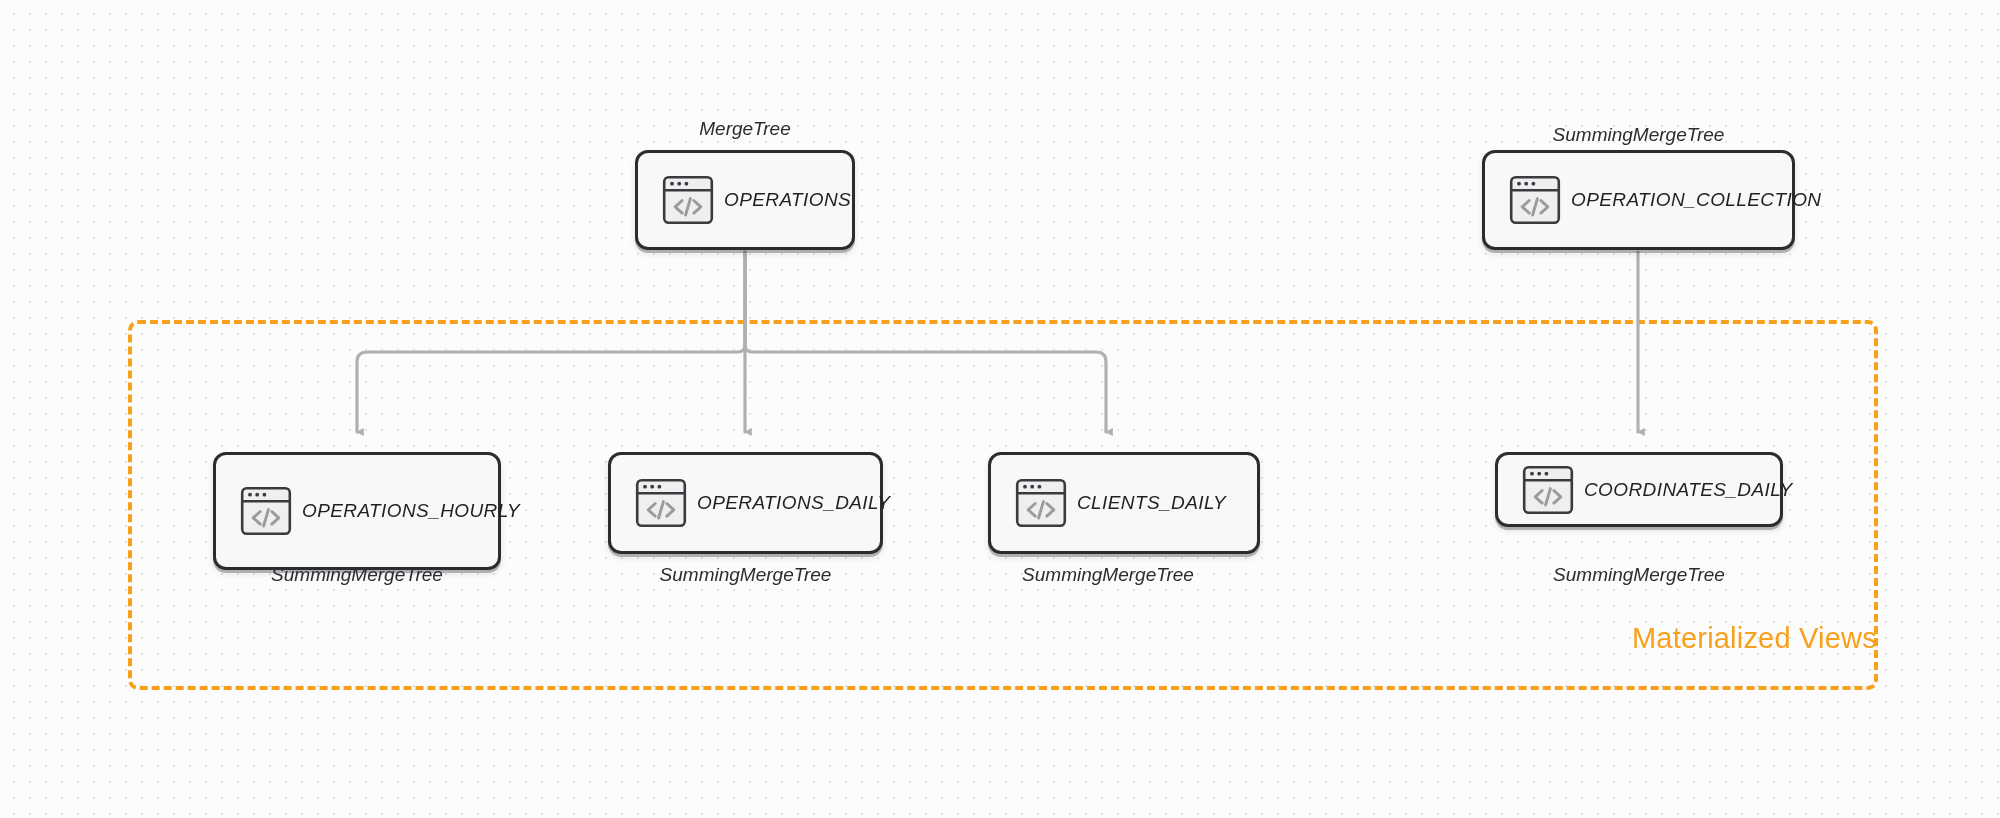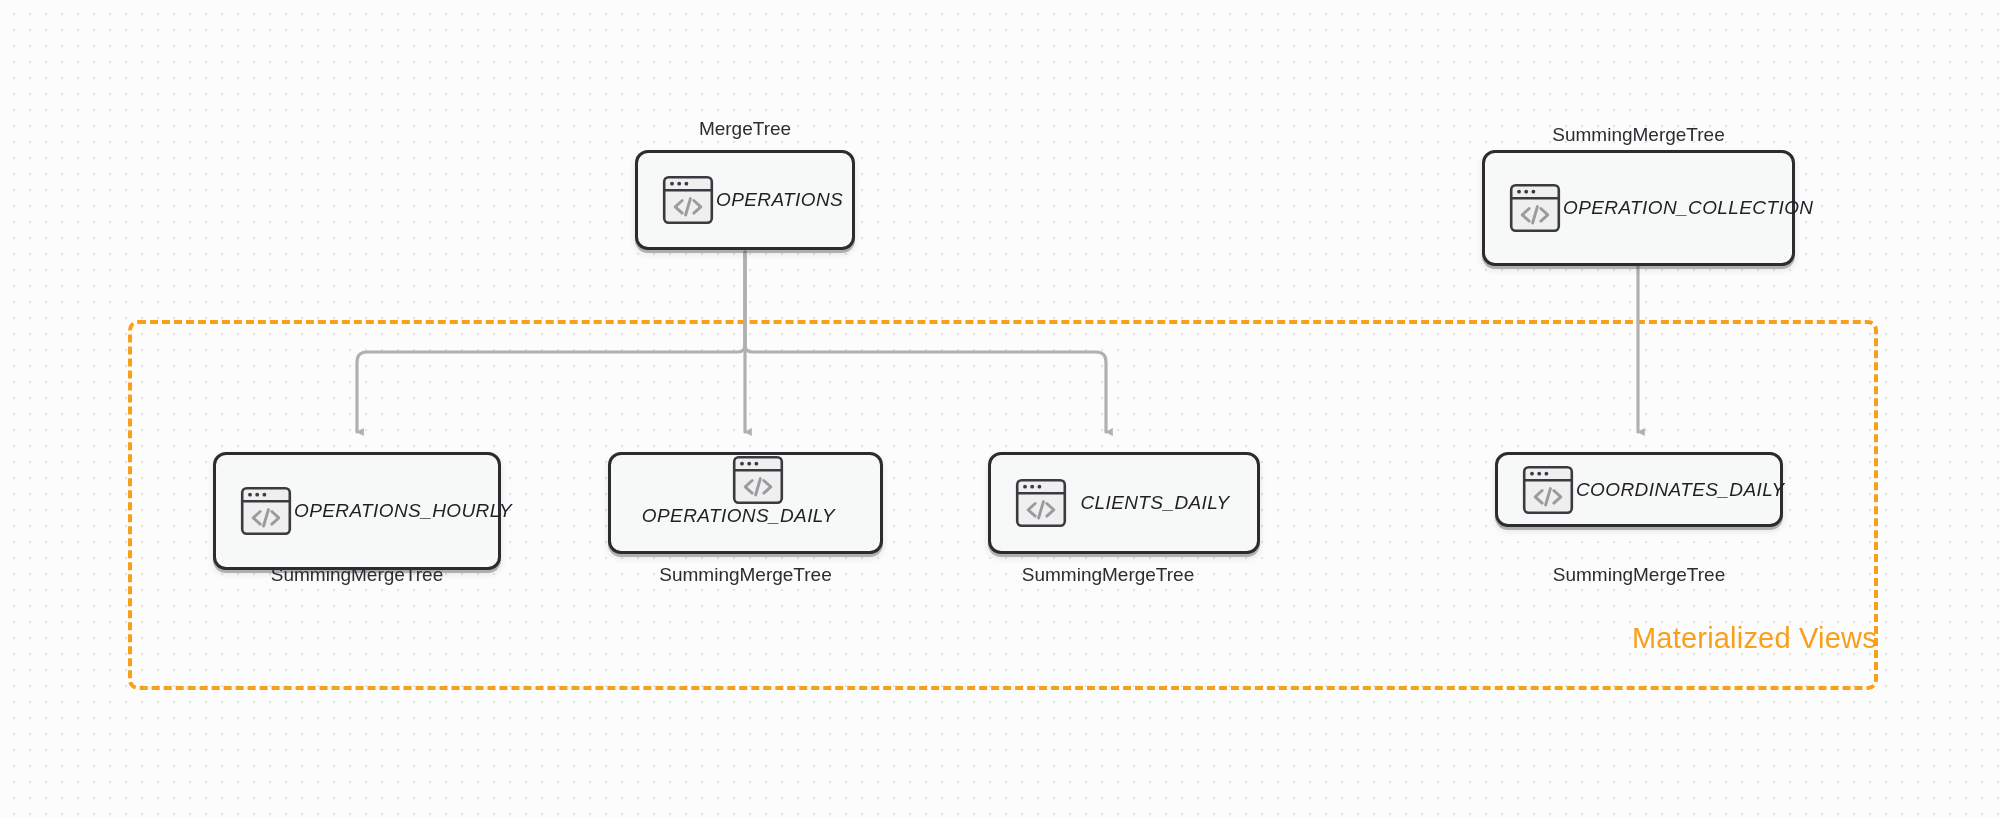--- a/index.html
+++ b/index.html
@@ -46,37 +46,38 @@
     box-shadow:0 3px 0 0 rgba(40,40,45,.30), 0 4px 7px rgba(0,0,0,.10);
   }
   .node-icon{
     flex:0 0 auto;
     margin-left:24px;
     width:52px;height:50px;
     display:block;
   }
   .node-label{
     flex:1 1 auto;
-    text-align:center;
+    text-align:left;
     font-style:italic;
     font-size:19px;
     color:#1f1f24;
     letter-spacing:.4px;
     padding-right:16px;
-    padding-left:2px;
+    padding-left:10px;
     white-space:nowrap;
   }
 
   
   .caption{
     position:absolute;
     font-size:19px;
     color:#2c2c31;
     white-space:nowrap;
     text-align:center;
+    font-style:italic;
   }
 </style>
 </head>
 <body>
 
 <div id="canvas">
 
   <div class="group-frame" id="group-frame" style="left: 128px; top: 320px; width: 1750px; height: 370px; border-color: rgb(249, 160, 27);"></div>
   <div class="group-label" id="group-label" style="left: 1632px; top: 622px; color: rgb(249, 160, 27);">Materialized Views</div>
 
@@ -104,21 +105,21 @@
       <circle cx="10" cy="8.7" r="1.9" fill="#3a3a40"></circle>
       <circle cx="17.2" cy="8.7" r="1.9" fill="#3a3a40"></circle>
       <circle cx="24.4" cy="8.7" r="1.9" fill="#3a3a40"></circle>
       <path d="M20.2,25.5 L13.2,31.8 L20.2,38.1" fill="none" stroke="#9a9a9f" stroke-width="2.9" stroke-linecap="round" stroke-linejoin="round"></path>
       <path d="M31.8,25.5 L38.8,31.8 L31.8,38.1" fill="none" stroke="#9a9a9f" stroke-width="2.9" stroke-linecap="round" stroke-linejoin="round"></path>
       <path d="M28.4,23.6 L23.6,40.0" fill="none" stroke="#9a9a9f" stroke-width="2.9" stroke-linecap="round"></path>
     </svg>
     <span class="node-label">OPERATIONS</span>
   </div>
       <div class="caption" style="left: 635px; top: 118px; width: 220px;">MergeTree</div>
-      <div class="node" style="left: 1482px; top: 150px; width: 313px; height: 116px; background: rgb(247, 248, 248); border-color: rgb(43, 43, 48);">
+      <div class="node" style="left: 1482px; top: 150px; width: 313px; height: 100px; background: rgb(247, 248, 248); border-color: rgb(43, 43, 48);">
     <svg class="node-icon" viewBox="0 0 52 50">
       <rect x="2.2" y="2.2" width="47.6" height="45.6" rx="4.5" fill="#efefef" stroke="#3a3a40" stroke-width="2.6"></rect>
       <path d="M2.2,15.2 H49.8" stroke="#3a3a40" stroke-width="2.4"></path>
       <circle cx="10" cy="8.7" r="1.9" fill="#3a3a40"></circle>
       <circle cx="17.2" cy="8.7" r="1.9" fill="#3a3a40"></circle>
       <circle cx="24.4" cy="8.7" r="1.9" fill="#3a3a40"></circle>
       <path d="M20.2,25.5 L13.2,31.8 L20.2,38.1" fill="none" stroke="#9a9a9f" stroke-width="2.9" stroke-linecap="round" stroke-linejoin="round"></path>
       <path d="M31.8,25.5 L38.8,31.8 L31.8,38.1" fill="none" stroke="#9a9a9f" stroke-width="2.9" stroke-linecap="round" stroke-linejoin="round"></path>
       <path d="M28.4,23.6 L23.6,40.0" fill="none" stroke="#9a9a9f" stroke-width="2.9" stroke-linecap="round"></path>
     </svg>
@@ -132,21 +133,21 @@
       <circle cx="10" cy="8.7" r="1.9" fill="#3a3a40"></circle>
       <circle cx="17.2" cy="8.7" r="1.9" fill="#3a3a40"></circle>
       <circle cx="24.4" cy="8.7" r="1.9" fill="#3a3a40"></circle>
       <path d="M20.2,25.5 L13.2,31.8 L20.2,38.1" fill="none" stroke="#9a9a9f" stroke-width="2.9" stroke-linecap="round" stroke-linejoin="round"></path>
       <path d="M31.8,25.5 L38.8,31.8 L31.8,38.1" fill="none" stroke="#9a9a9f" stroke-width="2.9" stroke-linecap="round" stroke-linejoin="round"></path>
       <path d="M28.4,23.6 L23.6,40.0" fill="none" stroke="#9a9a9f" stroke-width="2.9" stroke-linecap="round"></path>
     </svg>
     <span class="node-label">OPERATIONS_HOURLY</span>
   </div>
       <div class="caption" style="left: 213px; top: 564px; width: 288px;">SummingMergeTree</div>
-      <div class="node" style="left: 608px; top: 452px; width: 275px; height: 102px; background: rgb(247, 248, 248); border-color: rgb(43, 43, 48); flex-direction: column;">
+      <div class="node" style="left: 608px; top: 452px; width: 275px; height: 102px; background: rgb(247, 248, 248); border-color: rgb(43, 43, 48);">
     <svg class="node-icon" viewBox="0 0 52 50">
       <rect x="2.2" y="2.2" width="47.6" height="45.6" rx="4.5" fill="#efefef" stroke="#3a3a40" stroke-width="2.6"></rect>
       <path d="M2.2,15.2 H49.8" stroke="#3a3a40" stroke-width="2.4"></path>
       <circle cx="10" cy="8.7" r="1.9" fill="#3a3a40"></circle>
       <circle cx="17.2" cy="8.7" r="1.9" fill="#3a3a40"></circle>
       <circle cx="24.4" cy="8.7" r="1.9" fill="#3a3a40"></circle>
       <path d="M20.2,25.5 L13.2,31.8 L20.2,38.1" fill="none" stroke="#9a9a9f" stroke-width="2.9" stroke-linecap="round" stroke-linejoin="round"></path>
       <path d="M31.8,25.5 L38.8,31.8 L31.8,38.1" fill="none" stroke="#9a9a9f" stroke-width="2.9" stroke-linecap="round" stroke-linejoin="round"></path>
       <path d="M28.4,23.6 L23.6,40.0" fill="none" stroke="#9a9a9f" stroke-width="2.9" stroke-linecap="round"></path>
     </svg>

